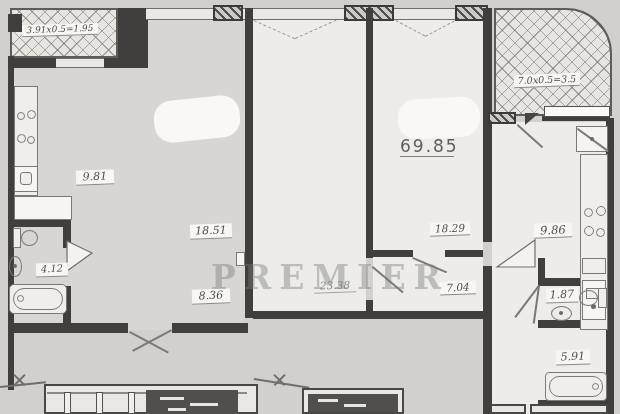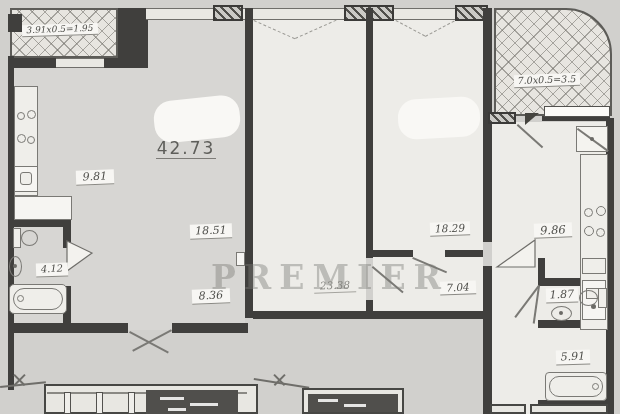--- a/index.html
+++ b/index.html
@@ -135,22 +135,22 @@
   <div class="fix" style="left:598px;top:288px;width:9px;height:20px;"></div>
   <div class="circle" style="left:579px;top:290px;width:19px;height:16px;"></div>
   <div class="circle" style="left:551px;top:306px;width:21px;height:15px;"></div>
   <div class="dot" style="left:559px;top:311px;width:4px;height:4px;"></div>
 
   <div class="fix" style="left:545px;top:372px;width:62px;height:29px;border-radius:4px;"></div>
   <div class="fix" style="left:549px;top:376px;width:54px;height:21px;border-radius:10px;border-width:1px;"></div>
   <div class="circle" style="left:592px;top:383px;width:7px;height:7px;"></div>
 
   <div class="blob" style="left:154px;top:98px;width:86px;height:42px;transform:rotate(-6deg);"></div>
-  <div class="total" style="left:156px;top:138px;width:60px;font-size:17px;">42.73</div>
   <div class="blob" style="left:398px;top:98px;width:82px;height:40px;transform:rotate(-3deg);"></div>
+  <div class="total" style="left:400px;top:136px;width:54px;font-size:17px;">69.85</div>
 
   <div class="chip" style="left:76px;top:170px;width:38px;font-size:11px;">9.81</div>
   <div class="chip" style="left:190px;top:224px;width:42px;font-size:11px;">18.51</div>
   <div class="chip" style="left:192px;top:289px;width:38px;font-size:11px;">8.36</div>
   <div class="chip" style="left:36px;top:263px;width:32px;font-size:10px;">4.12</div>
   <div class="chip" style="left:314px;top:279px;width:42px;font-size:10.5px;color:#8b8b86;background:transparent;border-bottom-color:#a5a49f;">23.38</div>
   <div class="chip" style="left:430px;top:222px;width:40px;font-size:10.5px;">18.29</div>
   <div class="chip" style="left:440px;top:281px;width:36px;font-size:10.5px;">7.04</div>
   <div class="chip" style="left:534px;top:223px;width:38px;font-size:11.5px;">9.86</div>
   <div class="chip" style="left:546px;top:288px;width:32px;font-size:11px;">1.87</div>

